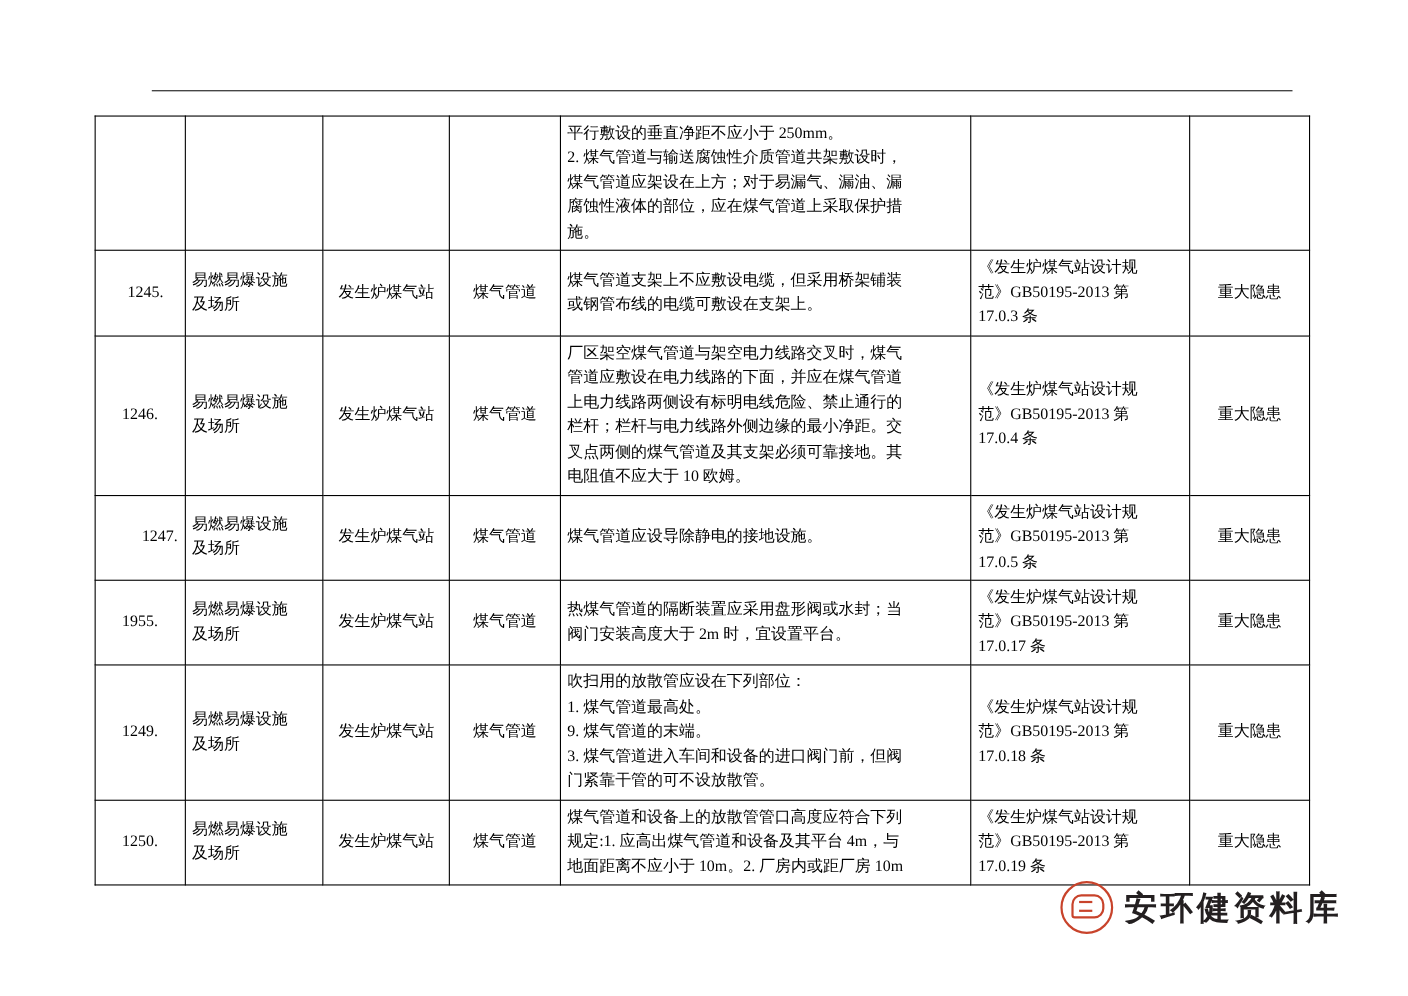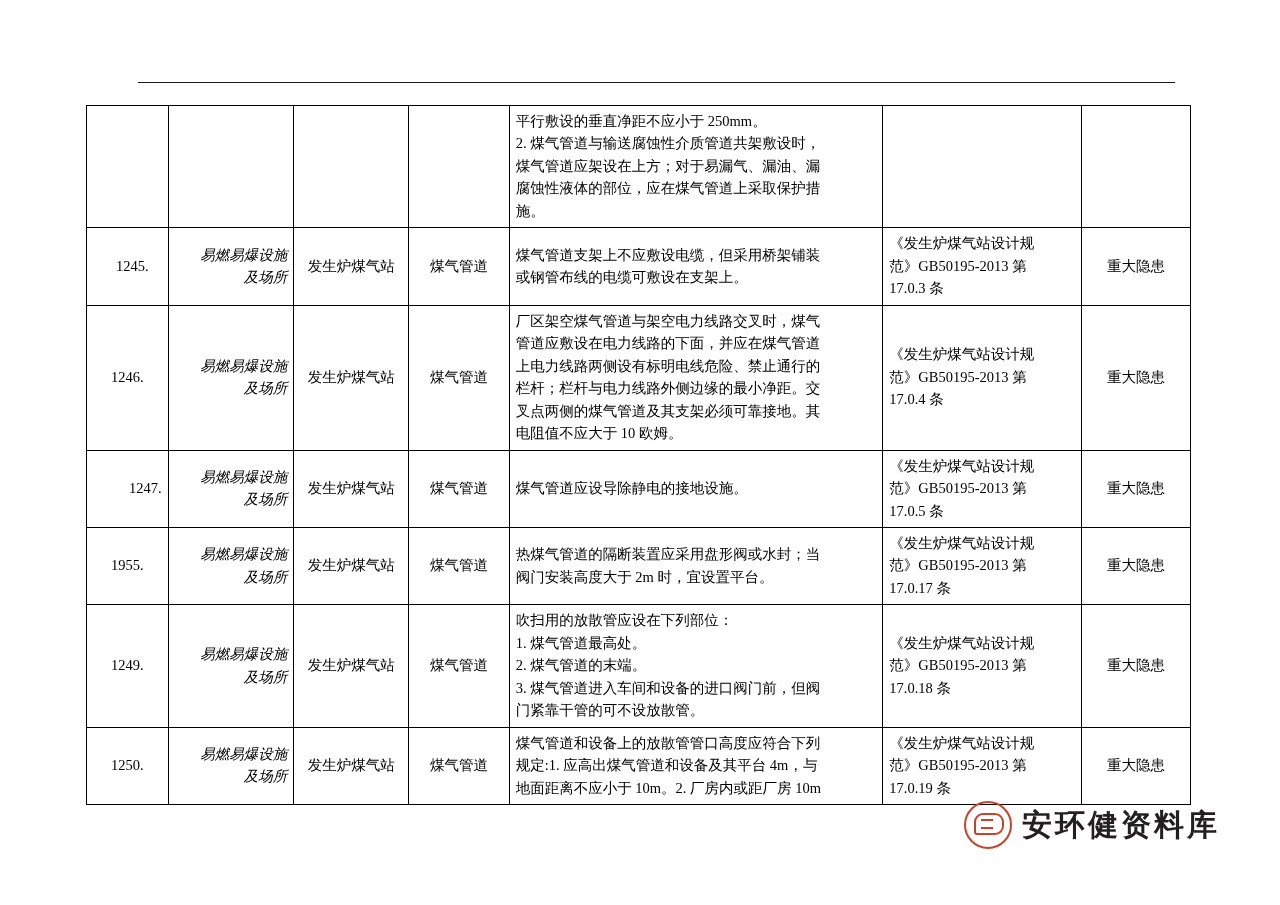--- a/index.html
+++ b/index.html
@@ -46,21 +46,21 @@
   }
   col.c-num   { width: 78px; }
   col.c-cat   { width: 120px; }
   col.c-site  { width: 110px; }
   col.c-part  { width: 96px; }
   col.c-desc  { width: 357px; }
   col.c-ref   { width: 190px; }
   col.c-level { width: 104px; }
 
   td.num   { text-align: center; }
-  td.cat   { text-align: right; font-style: italic; }
+  td.cat   { text-align: left; }
   td.site  { text-align: center; }
   td.part  { text-align: center; }
   td.desc  { text-align: left; }
   td.ref   { text-align: left; padding-left: 8px; }
   td.level { text-align: center; }
   .cont-cell { padding-top: 6px; padding-bottom: 6px; }
 
   
   .watermark {
     position: absolute;
@@ -194,21 +194,21 @@
       </tr>
 
       <tr>
         <td class="num" style="white-space: pre-line;">1249.</td>
         <td class="cat" style="white-space: pre-line;">易燃易爆设施
 及场所</td>
         <td class="site" style="white-space: pre-line;">发生炉煤气站</td>
         <td class="part" style="white-space: pre-line;">煤气管道</td>
         <td class="desc" style="white-space: pre-line;">吹扫用的放散管应设在下列部位：
 1. 煤气管道最高处。
-2. 煤气管道的末端。
+9. 煤气管道的末端。
 3. 煤气管道进入车间和设备的进口阀门前，但阀
 门紧靠干管的可不设放散管。</td>
         <td class="ref" style="white-space: pre-line;">《发生炉煤气站设计规
 范》GB50195-2013 第
 17.0.18 条</td>
         <td class="level" style="white-space: pre-line;">重大隐患</td>
       </tr>
 
       <tr>
         <td class="num" style="white-space: pre-line;">1250.</td>

